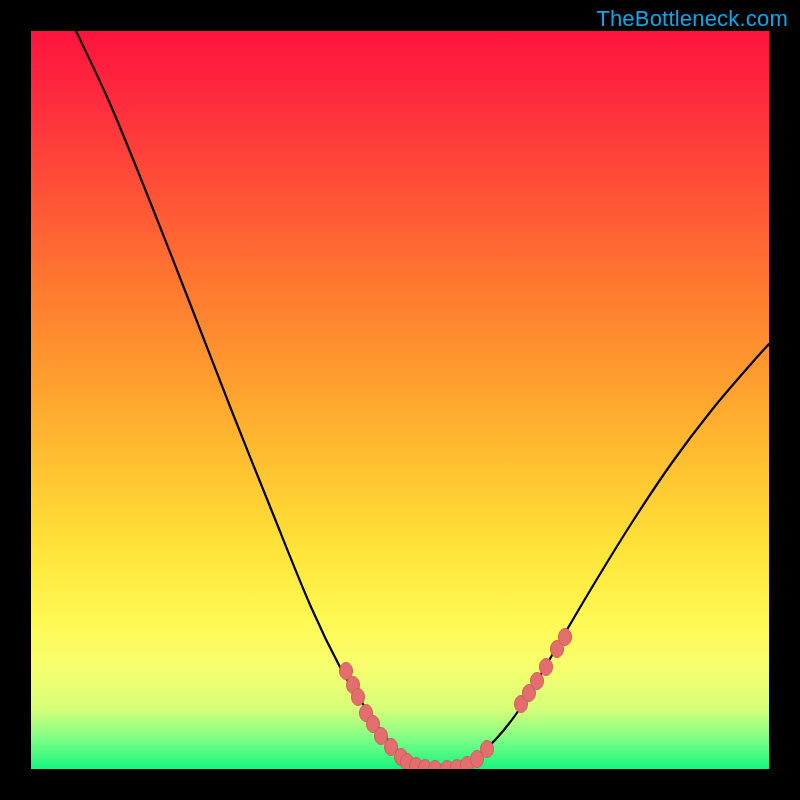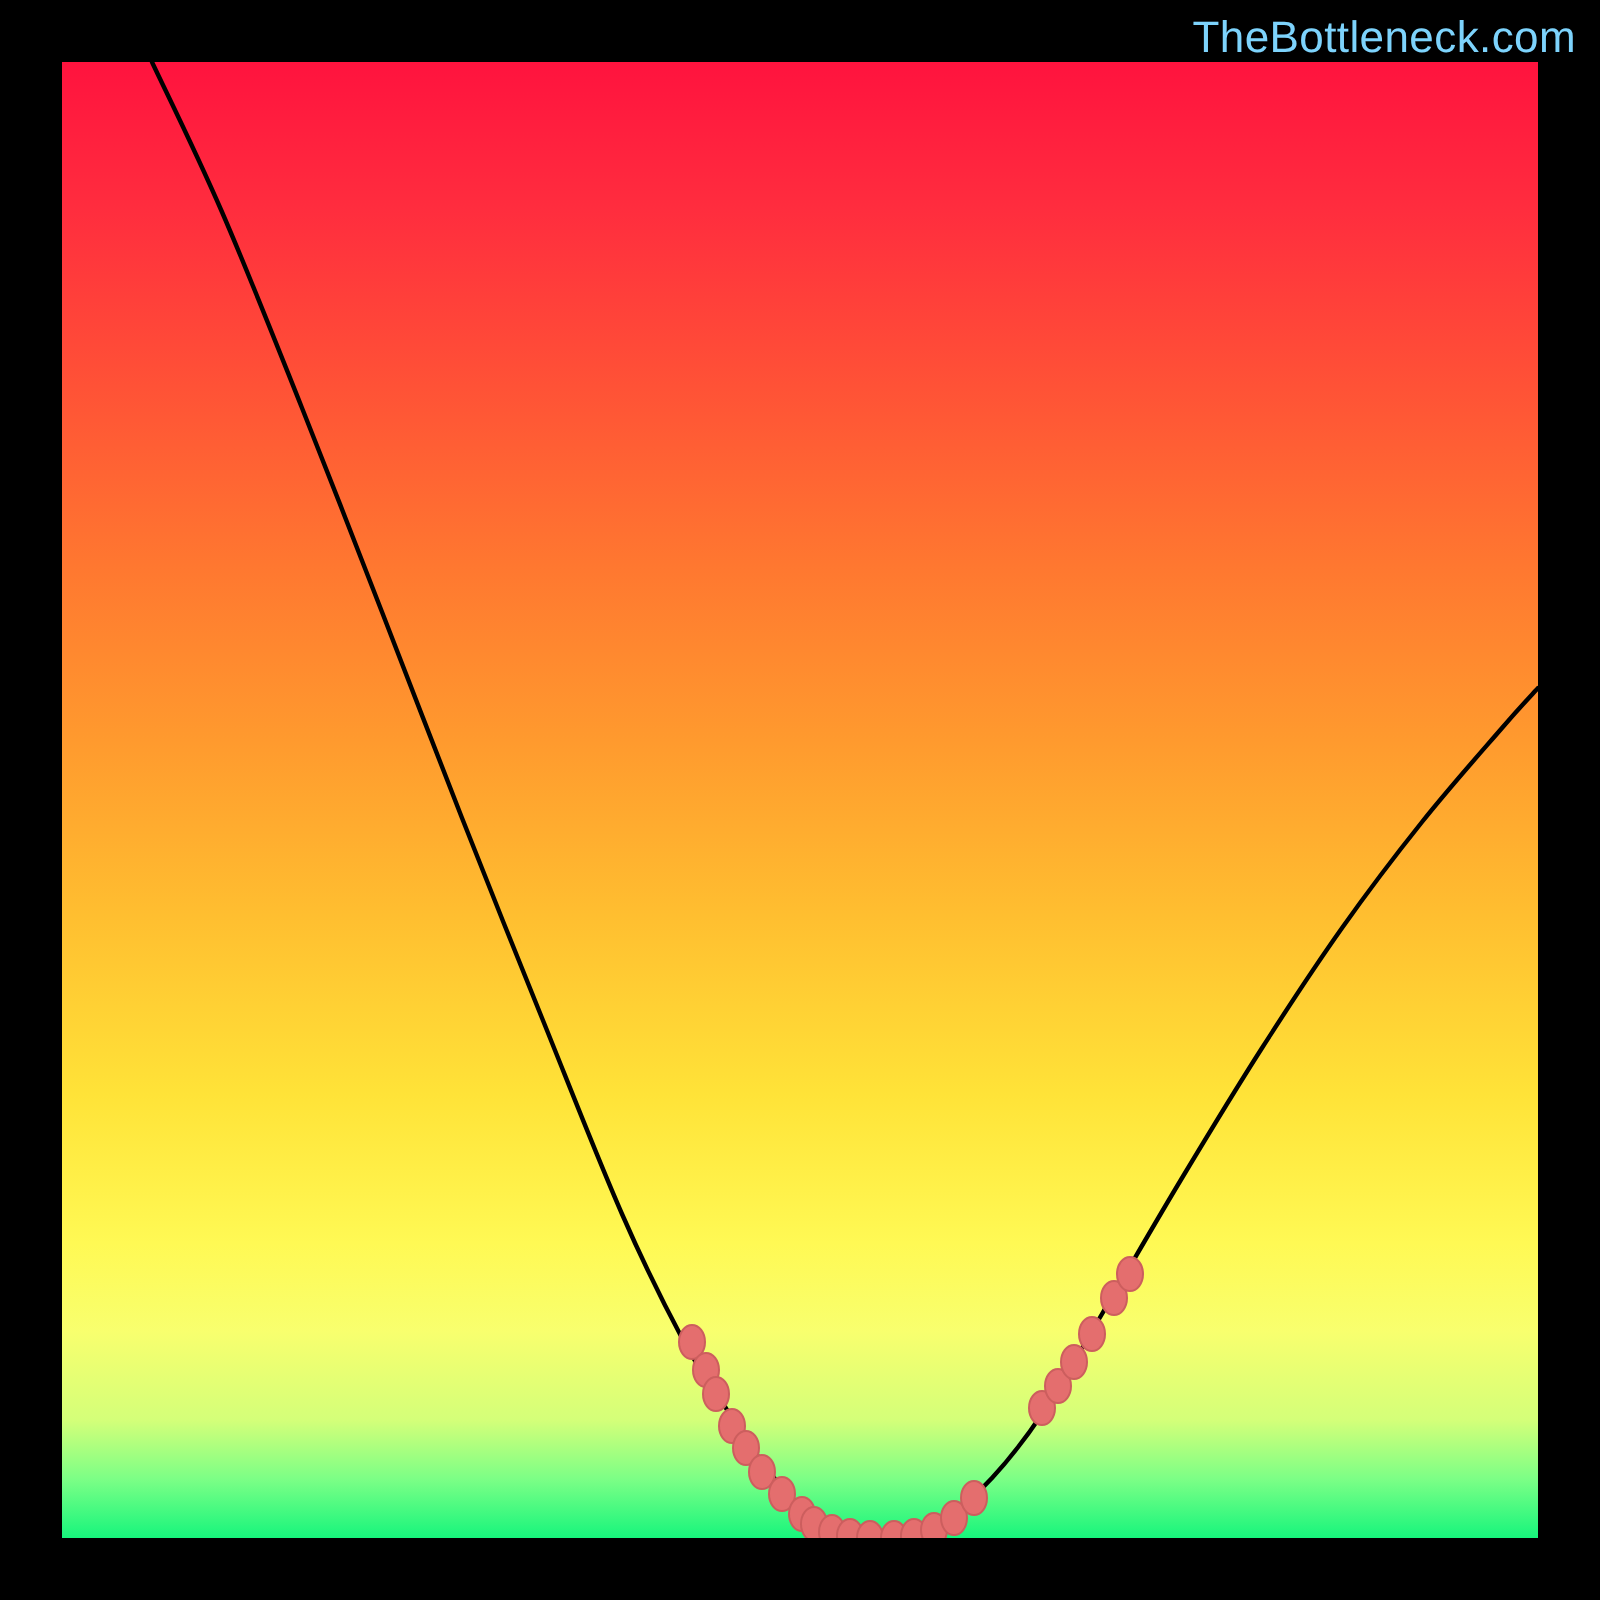--- a/index.html
+++ b/index.html
@@ -35,21 +35,21 @@
       #f8ff6e 86%,
       #d4ff79 92%,
       #7cff86 96%,
       #17f57c 100%
     );
   }
   .watermark {
     position: absolute;
     top: 6px;
     right: 12px;
-    color: #7dd3fc;
+    color: #0ea5e9;
     font-size: 22px;
     letter-spacing: 0.2px;
     font-weight: 500;
   }
   svg.curve {
     position: absolute;
     inset: 0;
     width: 738px;
     height: 738px;
   }

